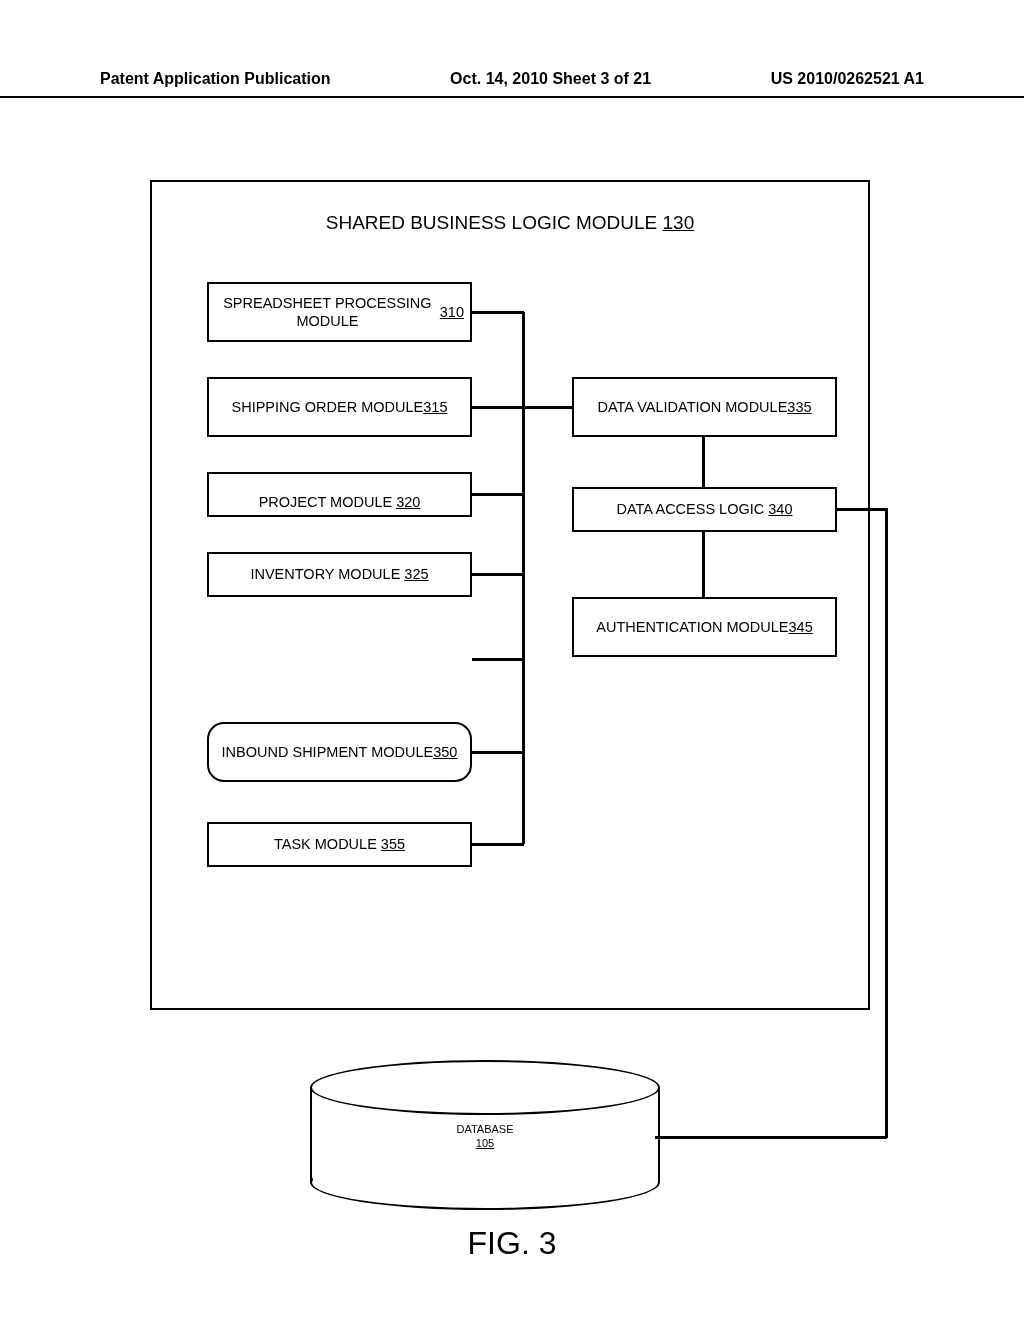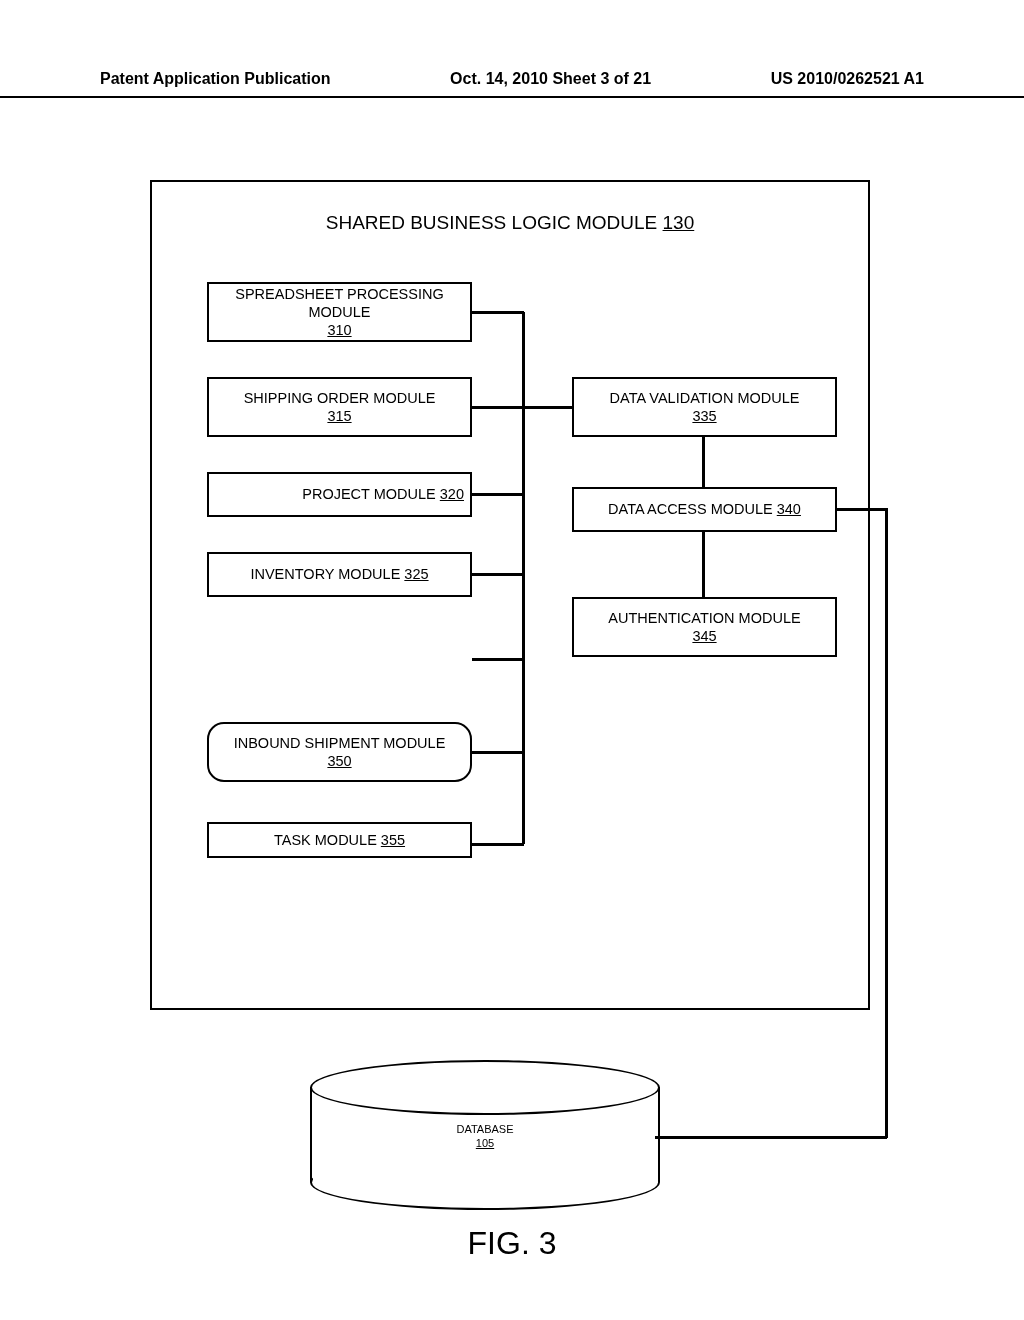--- a/index.html
+++ b/index.html
@@ -39,38 +39,38 @@
     margin-top: 30px;
   }
   .title .ref { text-decoration: underline; }
 
   .mod {
     position: absolute;
     border: 2.5px solid #000;
     text-align: center;
     font-size: 14.5px;
     display: flex;
-    flex-direction: column;
+    flex-direction: row;
     justify-content: center;
     align-items: center;
     padding: 4px 6px;
     line-height: 1.25;
     background: #fff;
     z-index: 2;
   }
   .mod .ref { text-decoration: underline; }
 
   
   .m310 { left: 55px;  top: 100px; width: 265px; height: 60px; }
   .m315 { left: 55px;  top: 195px; width: 265px; height: 60px; }
   .m320 { left: 55px;  top: 290px; width: 265px; height: 45px; align-items: flex-end; }
   .m325 { left: 55px;  top: 370px; width: 265px; height: 45px; }
   .m330 { left: 55px;  top: 455px; width: 265px; height: 45px; }
   .m350 { left: 55px;  top: 540px; width: 265px; height: 60px; border-radius: 17px; }
-  .m355 { left: 55px;  top: 640px; width: 265px; height: 36px; }
+  .m355 { left: 55px;  top: 640px; width: 265px; height: 45px; }
 
   
   .m335 { left: 420px; top: 195px; width: 265px; height: 60px; }
   .m340 { left: 420px; top: 305px; width: 265px; height: 45px; }
   .m345 { left: 420px; top: 415px; width: 265px; height: 60px; }
 
   
   .line { position: absolute; background:#000; z-index:1; }
 
   
@@ -202,21 +202,21 @@
       <span class="ref">355</span>
     </span>
   </div>
 
   <div class="mod m335">
     <span>DATA VALIDATION MODULE</span>
     <span class="ref">335</span>
   </div>
   <div class="mod m340">
     <span>
-      <span>DATA ACCESS MODULE</span>
+      <span>DATA ACCESS LOGIC</span>
       <span class="ref">340</span>
     </span>
   </div>
   <div class="mod m345">
     <span>AUTHENTICATION MODULE</span>
     <span class="ref">345</span>
   </div>
 
   <div class="line busV"></div>
   <div class="line s310"></div>

